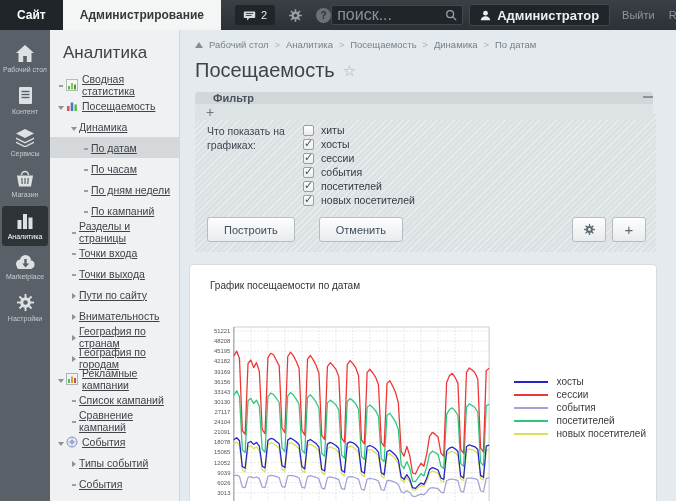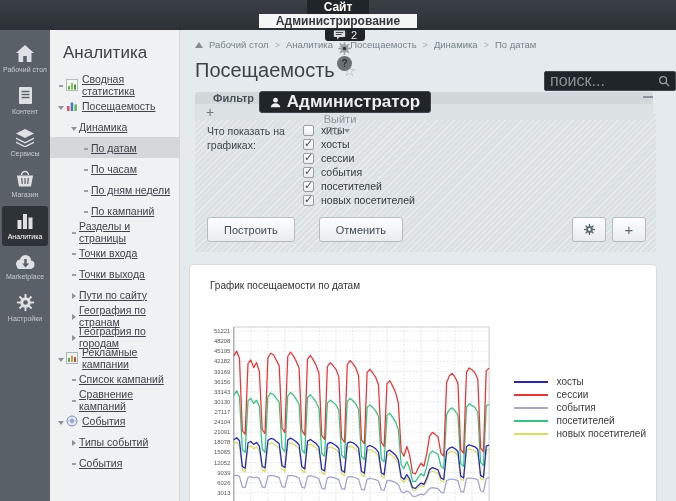--- a/index.html
+++ b/index.html
@@ -1,38 +1,38 @@
 <!DOCTYPE html>
 <html><head>
 <meta charset="utf-8">
 <style>
   * { margin:0; padding:0; box-sizing:border-box; }
   body { font-family:"Liberation Sans", sans-serif; background:#9aa0a6; }
   .page { position:relative; width:676px; height:501px; background:#e4eaed; overflow:hidden; }
 
   
   .topbar { position:absolute; top:0; left:0; right:0; height:30px;
-    background:linear-gradient(#3a4046,#2c3136); display:flex; align-items:center; z-index:5;flex-direction:column; }
+    background:linear-gradient(#3a4046,#2c3136); display:flex; align-items:center; z-index:5; }
   .tab { height:30px; display:flex; align-items:center; padding:0 17px;
     font-size:12px; font-weight:bold; cursor:pointer; }
   .tab-site { background:#20252a; color:#fff; }
   .tab-admin { background:#f4f5f5; color:#35393d; }
   .notif { margin-left:14px; height:20px; background:#20252a; border-radius:3px;
     display:flex; align-items:center; gap:5px; padding:0 8px; color:#e8eaec; font-size:11px; cursor:pointer;}
   .tb-ic { margin-left:13px; color:#99a1a8; display:flex; align-items:center; cursor:pointer; }
   .help-circle { width:15px; height:15px; border-radius:50%; background:#6a7177; color:#2c3136;
     font-size:10px; font-weight:bold; display:flex; align-items:center; justify-content:center; }
   .search { margin-left:auto; width:132px; height:20px; background:#20252a;
     border:1px solid #41474e; border-radius:2px; display:flex; align-items:center; padding:0 5px; }
   .search input { flex:1; min-width:0; background:transparent; border:none; outline:none;
     color:#cfd4d8; font-size:16px; font-family:inherit; }
   .search input::placeholder { color:#8a9199; }
-  .user-btn { margin-left:14px; height:22px; background:#20252a; border:1px solid #41474e;
+  .user-btn { margin-left:6px; height:22px; background:#20252a; border:1px solid #41474e;
     border-radius:3px; display:flex; align-items:center; gap:6px; padding:0 10px;
-    color:#eceef0; font-size:17px; font-weight:bold; cursor:pointer; }
+    color:#eceef0; font-size:13px; font-weight:bold; cursor:pointer; }
   .logout { margin:0 8px 0 12px; color:#8d969e; font-size:11px; cursor:pointer; }
   .lang { margin:0 6px; color:#8d969e; font-size:11px; display:flex; align-items:center; gap:3px; cursor:pointer; }
   .caret { width:0; height:0; border-left:3px solid transparent; border-right:3px solid transparent;
     border-top:4px solid #8d969e; }
 
   
   .iconbar { position:absolute; top:30px; left:0; bottom:0; width:50px; background:#5a6067; padding-top:9px; }
   .ib-item { width:46px; margin:0 2px 2px 2px; border-radius:3px; padding:5px 0 4px;
     display:flex; flex-direction:column; align-items:center; gap:3px; cursor:pointer; }
   .ib-item .lbl { font-size:7px; line-height:1.25; color:#c6ccd1; text-align:center; max-width:44px; }
@@ -314,20 +314,24 @@
           <span class="mk"><span class="mk-dot"></span></span>
           <span>Точки входа</span>
         </li>
         <li class="lv2">
           <span class="mk"><span class="mk-dot"></span></span>
           <span>Точки выхода</span>
         </li>
         <li class="lv2">
           <span class="mk"><span class="tri-closed"></span></span>
           <span>Пути по сайту</span>
+        </li>
+        <li class="lv2">
+          <span class="mk"><span class="tri-closed"></span></span>
+          <span>Внимательность</span>
         </li>
         <li class="lv2">
           <span class="mk"><span class="tri-closed"></span></span>
           <span>География по странам</span>
         </li>
         <li class="lv2">
           <span class="mk"><span class="tri-closed"></span></span>
           <span>География по городам</span>
         </li>
         <li class="lv1">

